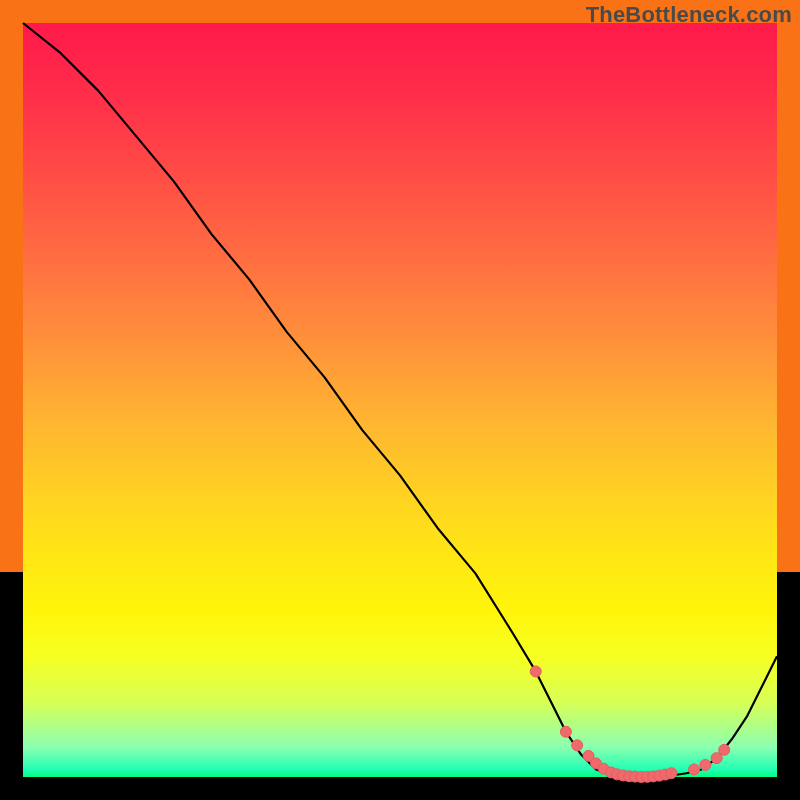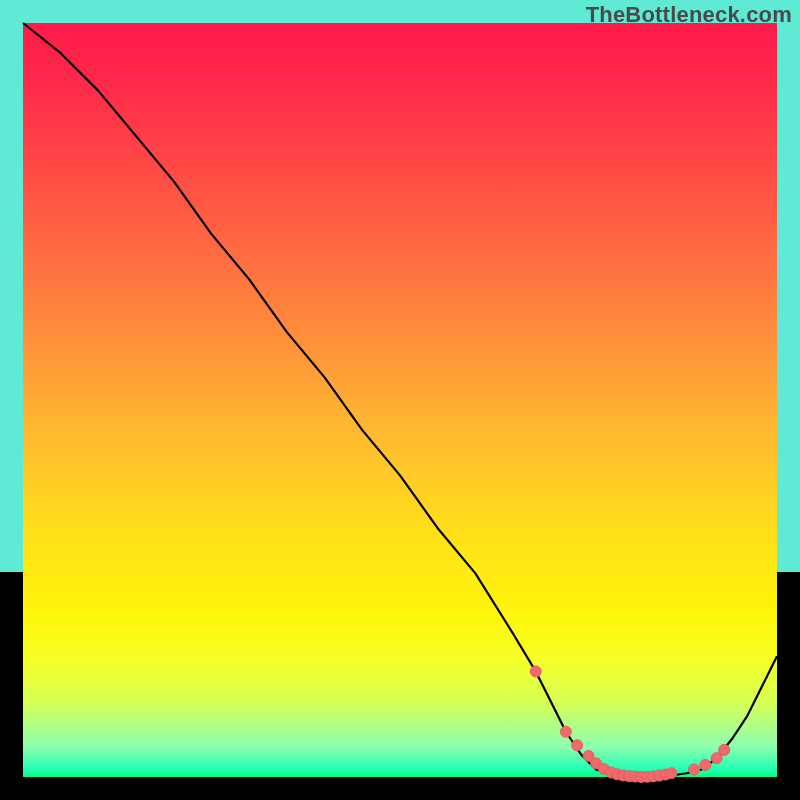--- a/index.html
+++ b/index.html
@@ -8,21 +8,21 @@
     width: 800px;
     height: 800px;
     background: #000;
     overflow: hidden;
     font-family: Arial, Helvetica, sans-serif;
   }
   .frame {
     position: relative;
     width: 800px;
     height: 572px;
-    background: #5eead4;
+    background: #f97316;
   }
   .plot {
     position: absolute;
     left: 23px;
     top: 23px;
     width: 754px;
     height: 754px;
     
     background: linear-gradient(
       to bottom,

